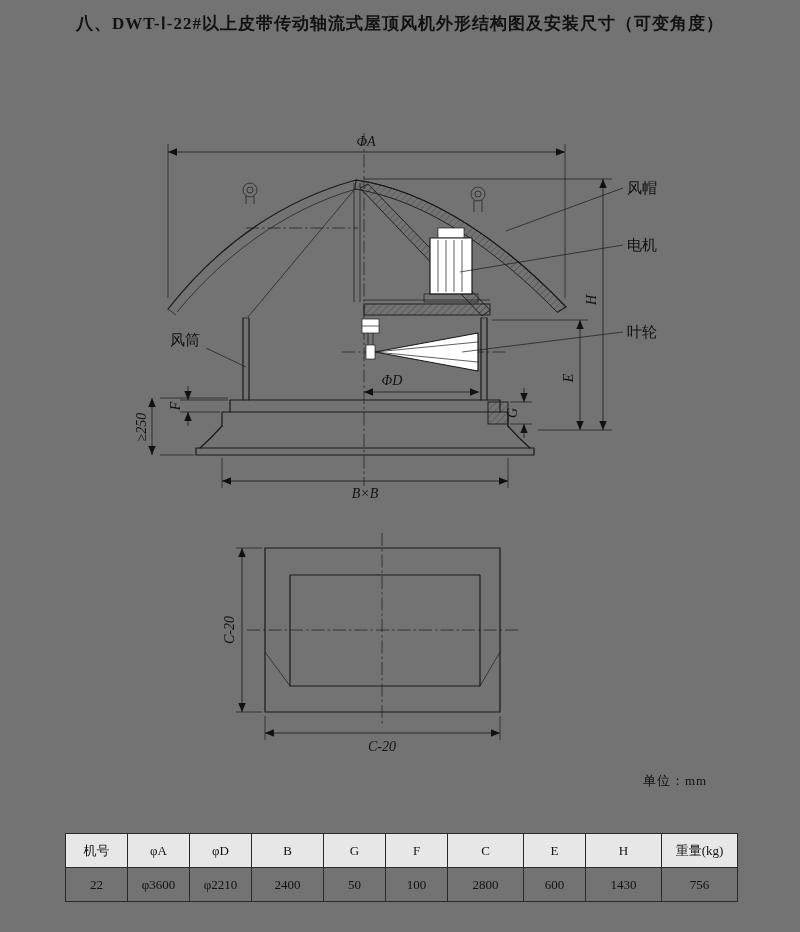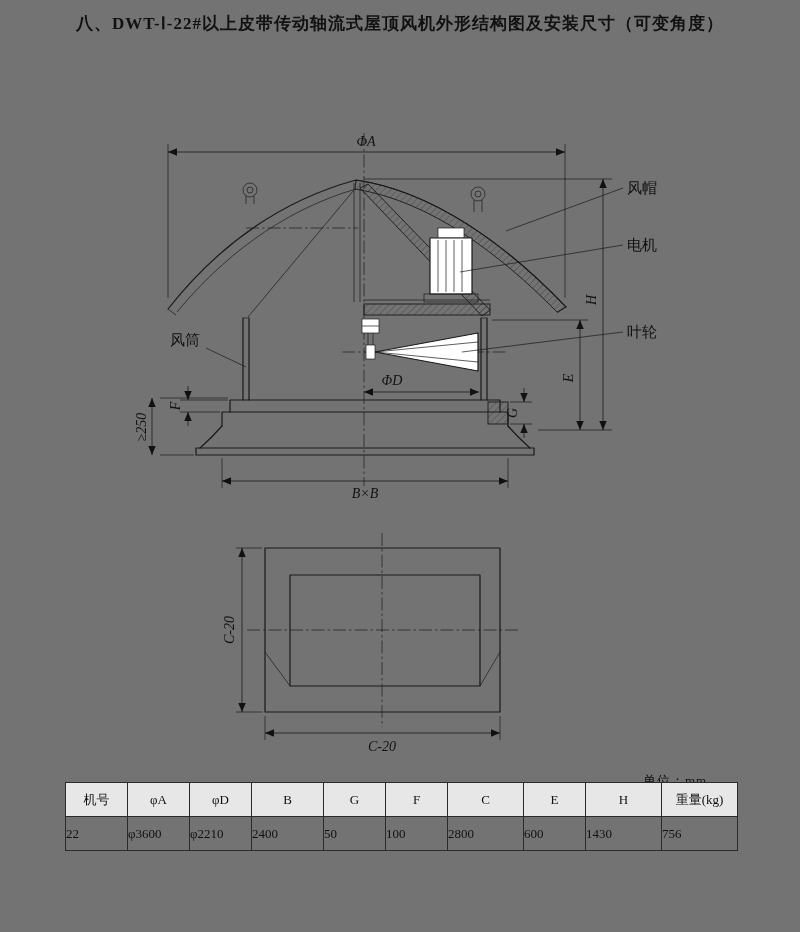--- a/index.html
+++ b/index.html
@@ -10,22 +10,22 @@
   .drawing{position:absolute;top:0;left:0;}
   .ln{stroke:#1a1a1a;stroke-width:1.2;fill:none;stroke-linecap:round;stroke-linejoin:round;}
   .thin{stroke:#1a1a1a;stroke-width:0.7;fill:none;}
   .dim{stroke:#1a1a1a;stroke-width:0.8;fill:none;}
   .cl{stroke:#1a1a1a;stroke-width:0.7;fill:none;stroke-dasharray:13 3 2.5 3;}
   .hatchfill{fill:url(#hatch);stroke:#1a1a1a;stroke-width:0.9;}
   .whitefill{fill:#fff;}
   text.dimtxt{font:italic 14px "Liberation Serif", serif;fill:#111;}
   text.cn{font:15px "Liberation Serif", serif;fill:#111;}
   .unit-note{position:absolute;top:772px;left:643px;font-size:13px;letter-spacing:1px;}
-  table.dims{position:absolute;top:782px;left:65px;width:672px;border-collapse:collapse;
-             table-layout:fixed;font-size:13px;}
+  table.dims{position:absolute;top:833px;left:65px;width:672px;border-collapse:collapse;
+             table-layout:fixed;font-size:13px;text-align:center;}
   table.dims th, table.dims td{border:1px solid #2a2a2a;padding:0;height:33px;
              font-weight:normal;overflow:hidden;}
   table.dims thead th{background:#e7e7e7;}
   table.dims tbody tr:nth-child(2) td{background:#ececec;}
 </style>
 </head>
 <body>
 
 <div class="page">
 

